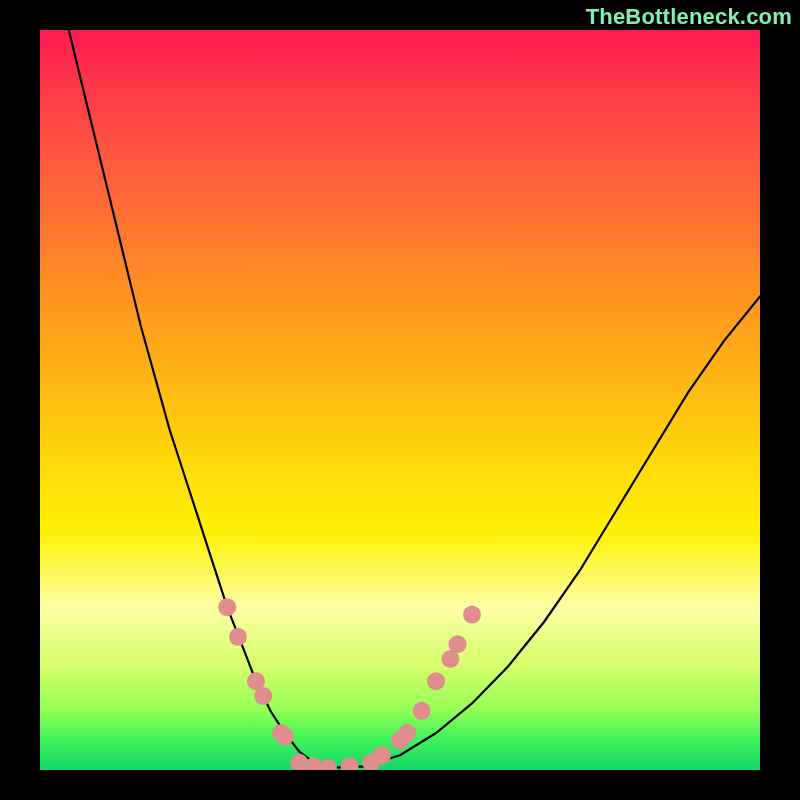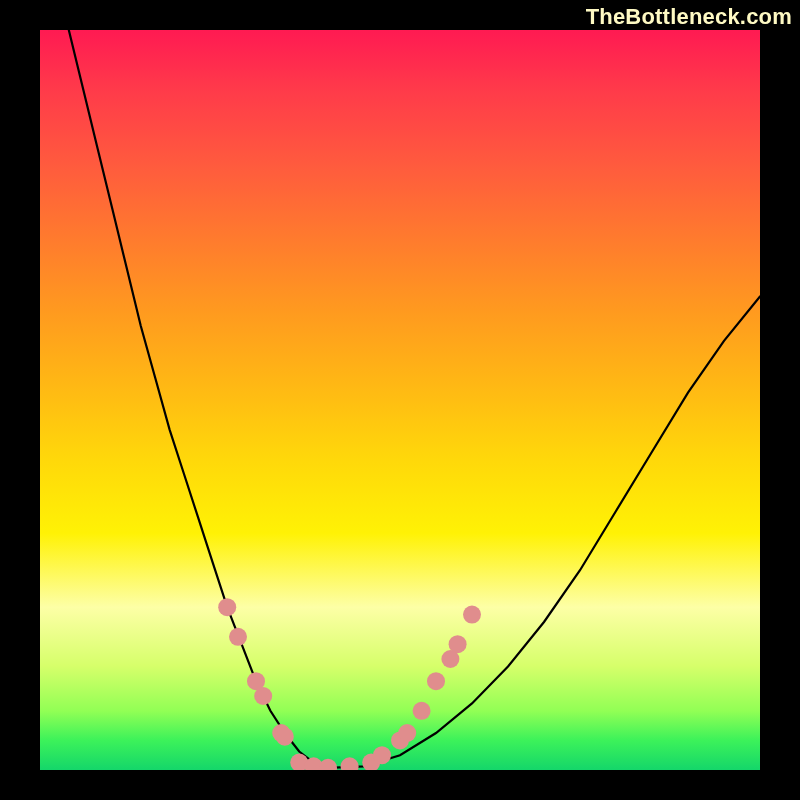--- a/index.html
+++ b/index.html
@@ -44,21 +44,21 @@
     position: absolute;
     left: 0;
     top: 0;
     width: 720px;
     height: 740px;
   }
   .watermark {
     position: absolute;
     top: 4px;
     right: 8px;
-    color: #fef9c3;
+    color: #86efac;
     font-size: 22px;
     font-weight: 600;
     letter-spacing: 0.2px;
     user-select: none;
   }
 </style>
 </head>
 <body>
 
 <div class="canvas-wrap">

